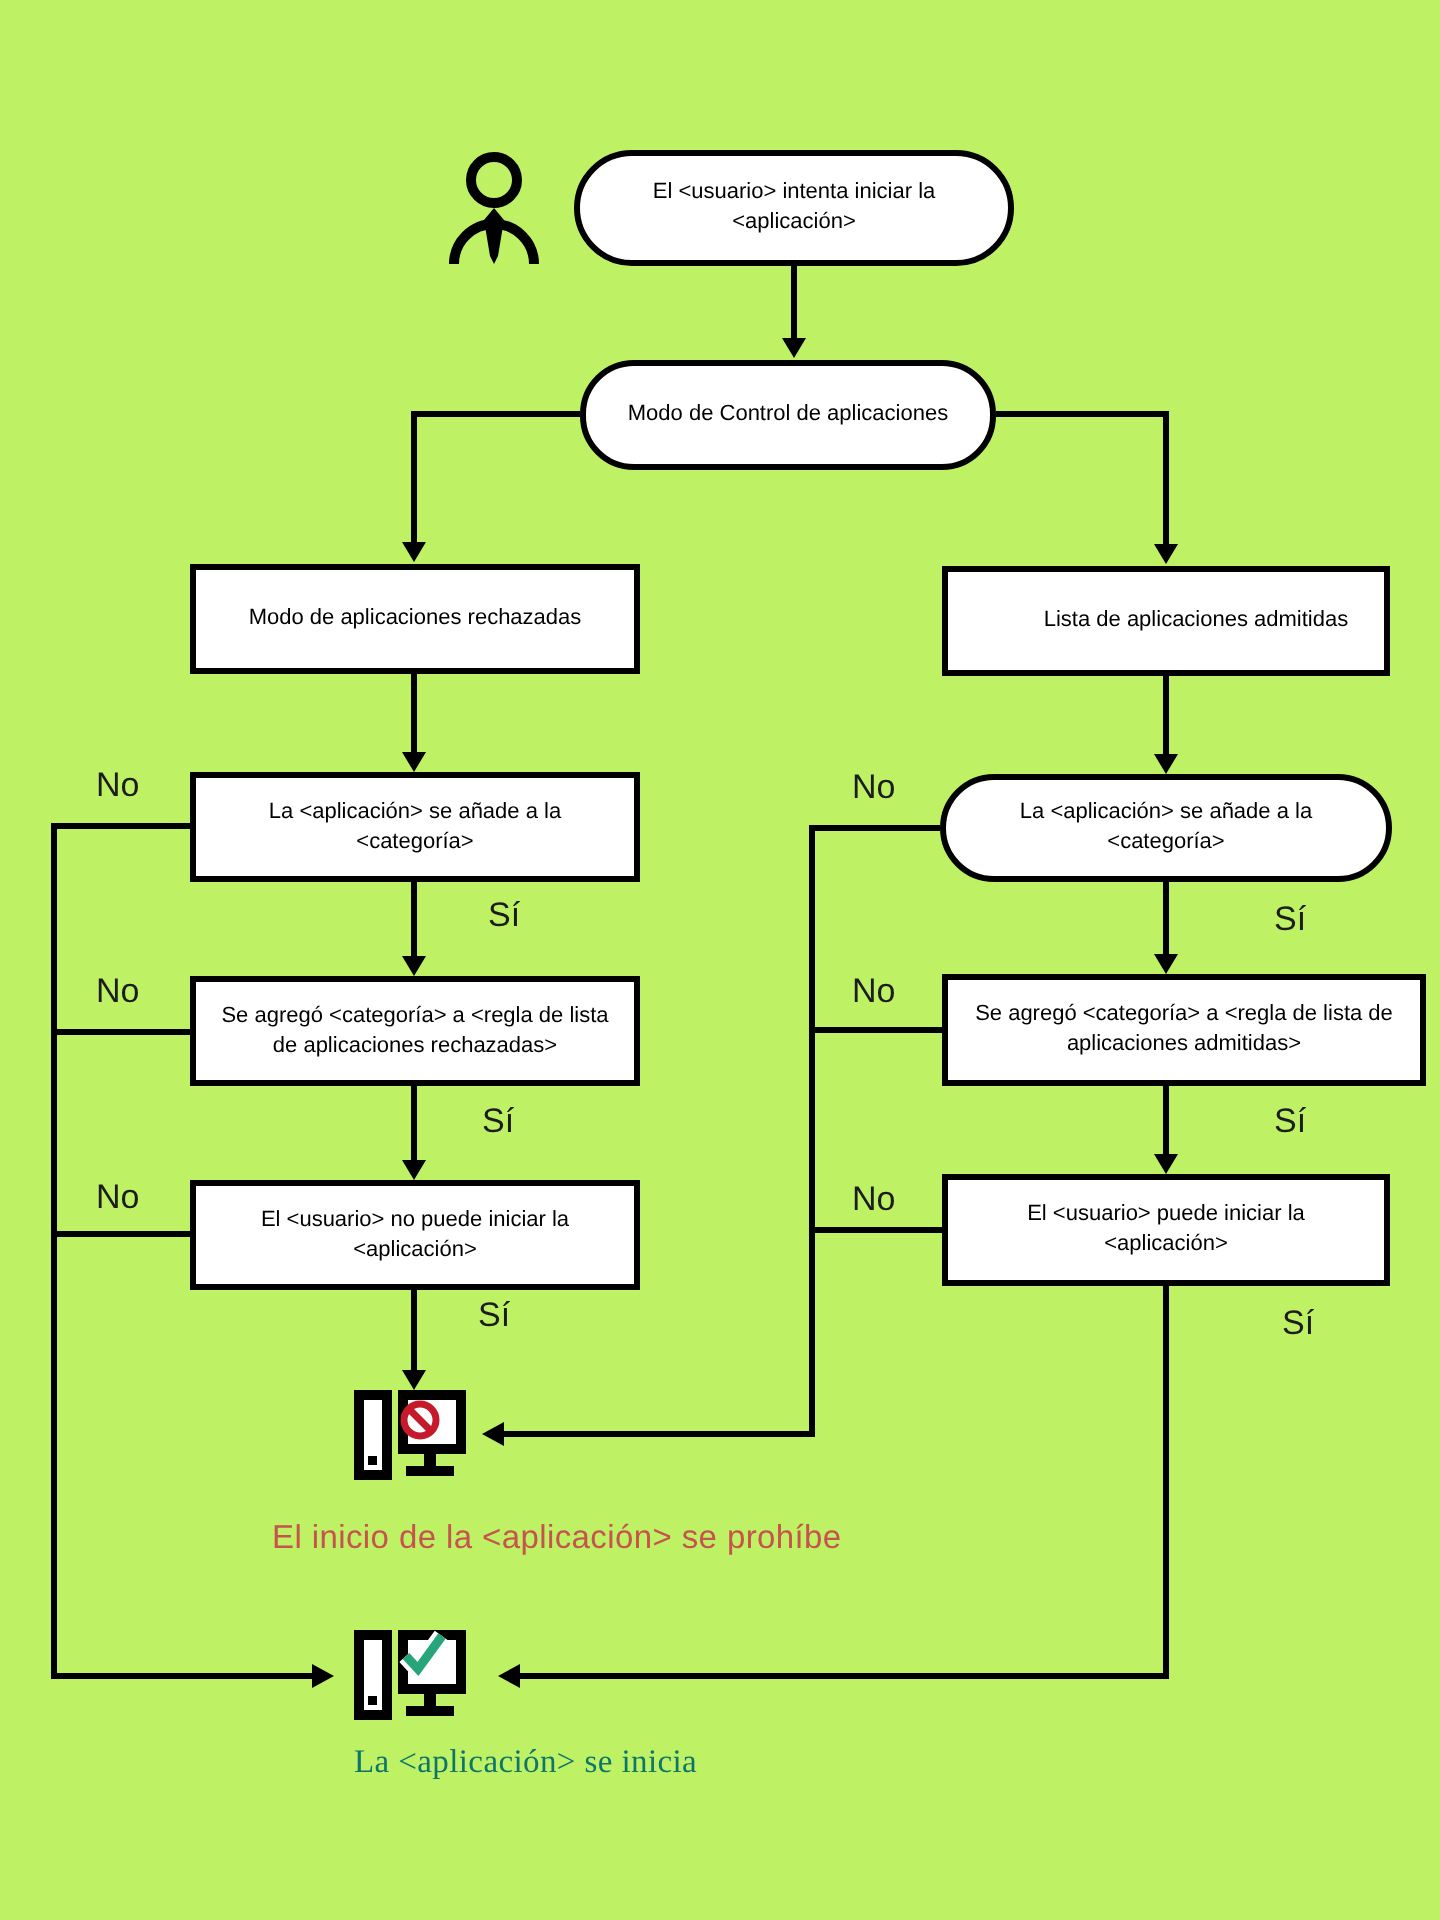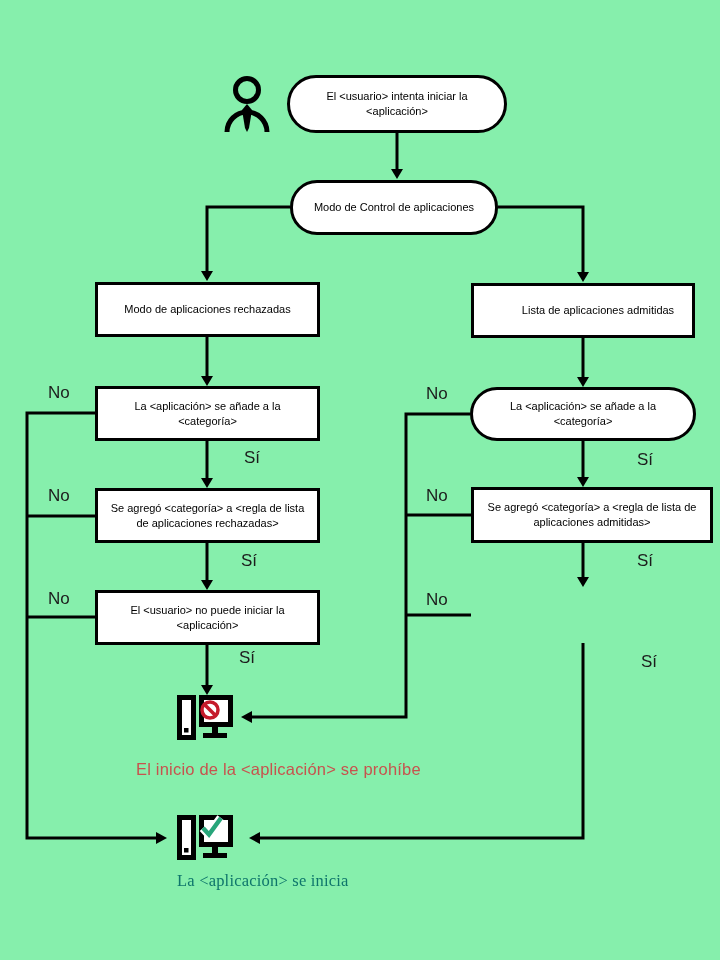--- a/index.html
+++ b/index.html
@@ -1,16 +1,16 @@
 <!DOCTYPE html>
 <html style="--line: #000000; --deny-red: #c51a2b; --check-green: #27a57a; --text-red: #c7534e; --text-green: #0e756b;"><head>
 <meta charset="utf-8">
 <style>
   html,body{margin:0;padding:0;background:#ffffff;}
-  .canvas{position:relative;width:720px;height:960px;background:#86efac;overflow:hidden;
+  .canvas{position:relative;width:720px;height:960px;background:#bef264;overflow:hidden;
           font-family:"Liberation Sans",sans-serif;}
   svg.connectors{position:absolute;left:0;top:0;width:720px;height:960px;}
   svg.connectors path.edge{stroke:#000;stroke-width:3;fill:none;}
   svg.connectors polygon.arrow{fill:#000;stroke:none;}
   .node{position:absolute;box-sizing:border-box;border:3px solid #000;background:#fff;
         display:flex;align-items:center;justify-content:center;text-align:center;
         font-size:11px;line-height:1.35;color:#000;padding:3px 10px;}
   .pill{border-radius:29px;}
   .branch-label{position:absolute;font-size:17px;color:#1c1c1c;}
   .outcome{position:absolute;font-size:16.5px;letter-spacing:.2px;margin-left:48px;}
@@ -101,20 +101,21 @@
   <div class="node" style="left:95px;top:386px;width:225px;height:55px;">La &lt;aplicación&gt; se añade a la &lt;categoría&gt;</div>
 
   <div class="node pill" style="left:470px;top:387px;width:226px;height:54px;border-radius:27px;">La &lt;aplicación&gt; se añade a la &lt;categoría&gt;</div>
 
   <div class="node" style="left:95px;top:488px;width:225px;height:55px;">Se agregó &lt;categoría&gt; a &lt;regla de lista de aplicaciones rechazadas&gt;</div>
 
   <div class="node" style="left:471px;top:487px;width:242px;height:56px;text-align:center;">Se agregó &lt;categoría&gt; a &lt;regla de lista de aplicaciones admitidas&gt;</div>
 
   <div class="node" style="left:95px;top:590px;width:225px;height:55px;">El &lt;usuario&gt; no puede iniciar la &lt;aplicación&gt;</div>
 
+  <div class="node" style="left:471px;top:587px;width:224px;height:56px;">El &lt;usuario&gt; puede iniciar la &lt;aplicación&gt;</div>
 
   <span class="branch-label" style="left:48px;top:383px;">No</span>
   <span class="branch-label" style="left:48px;top:486px;">No</span>
   <span class="branch-label" style="left:48px;top:589px;">No</span>
   <span class="branch-label" style="left:426px;top:384px;">No</span>
   <span class="branch-label" style="left:426px;top:486px;">No</span>
   <span class="branch-label" style="left:426px;top:590px;">No</span>
   <span class="branch-label" style="left:244px;top:448px;">Sí</span>
   <span class="branch-label" style="left:241px;top:551px;">Sí</span>
   <span class="branch-label" style="left:239px;top:648px;">Sí</span>

